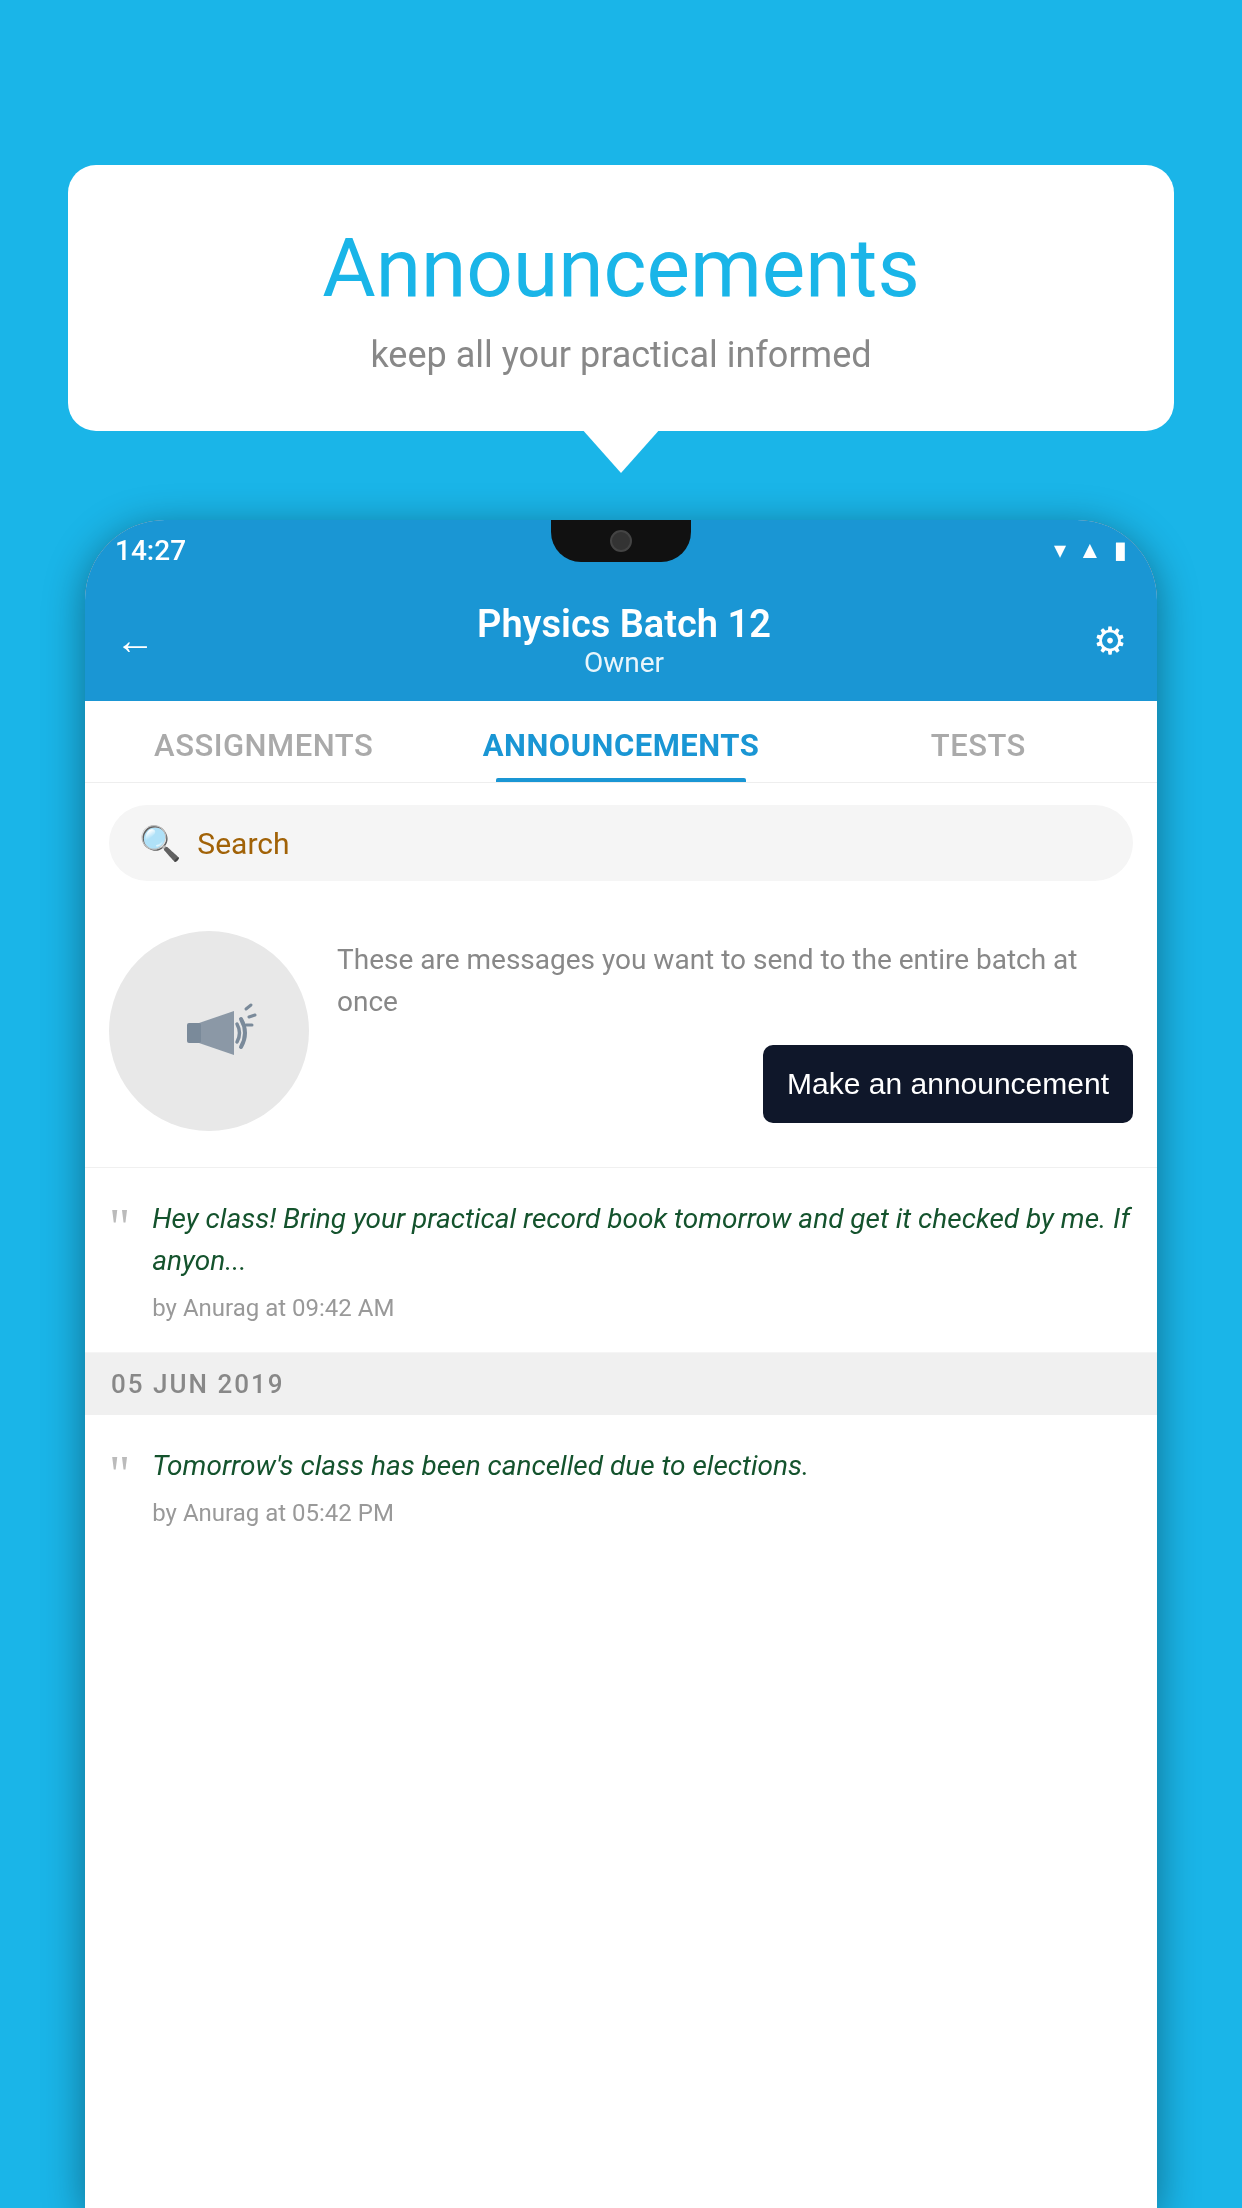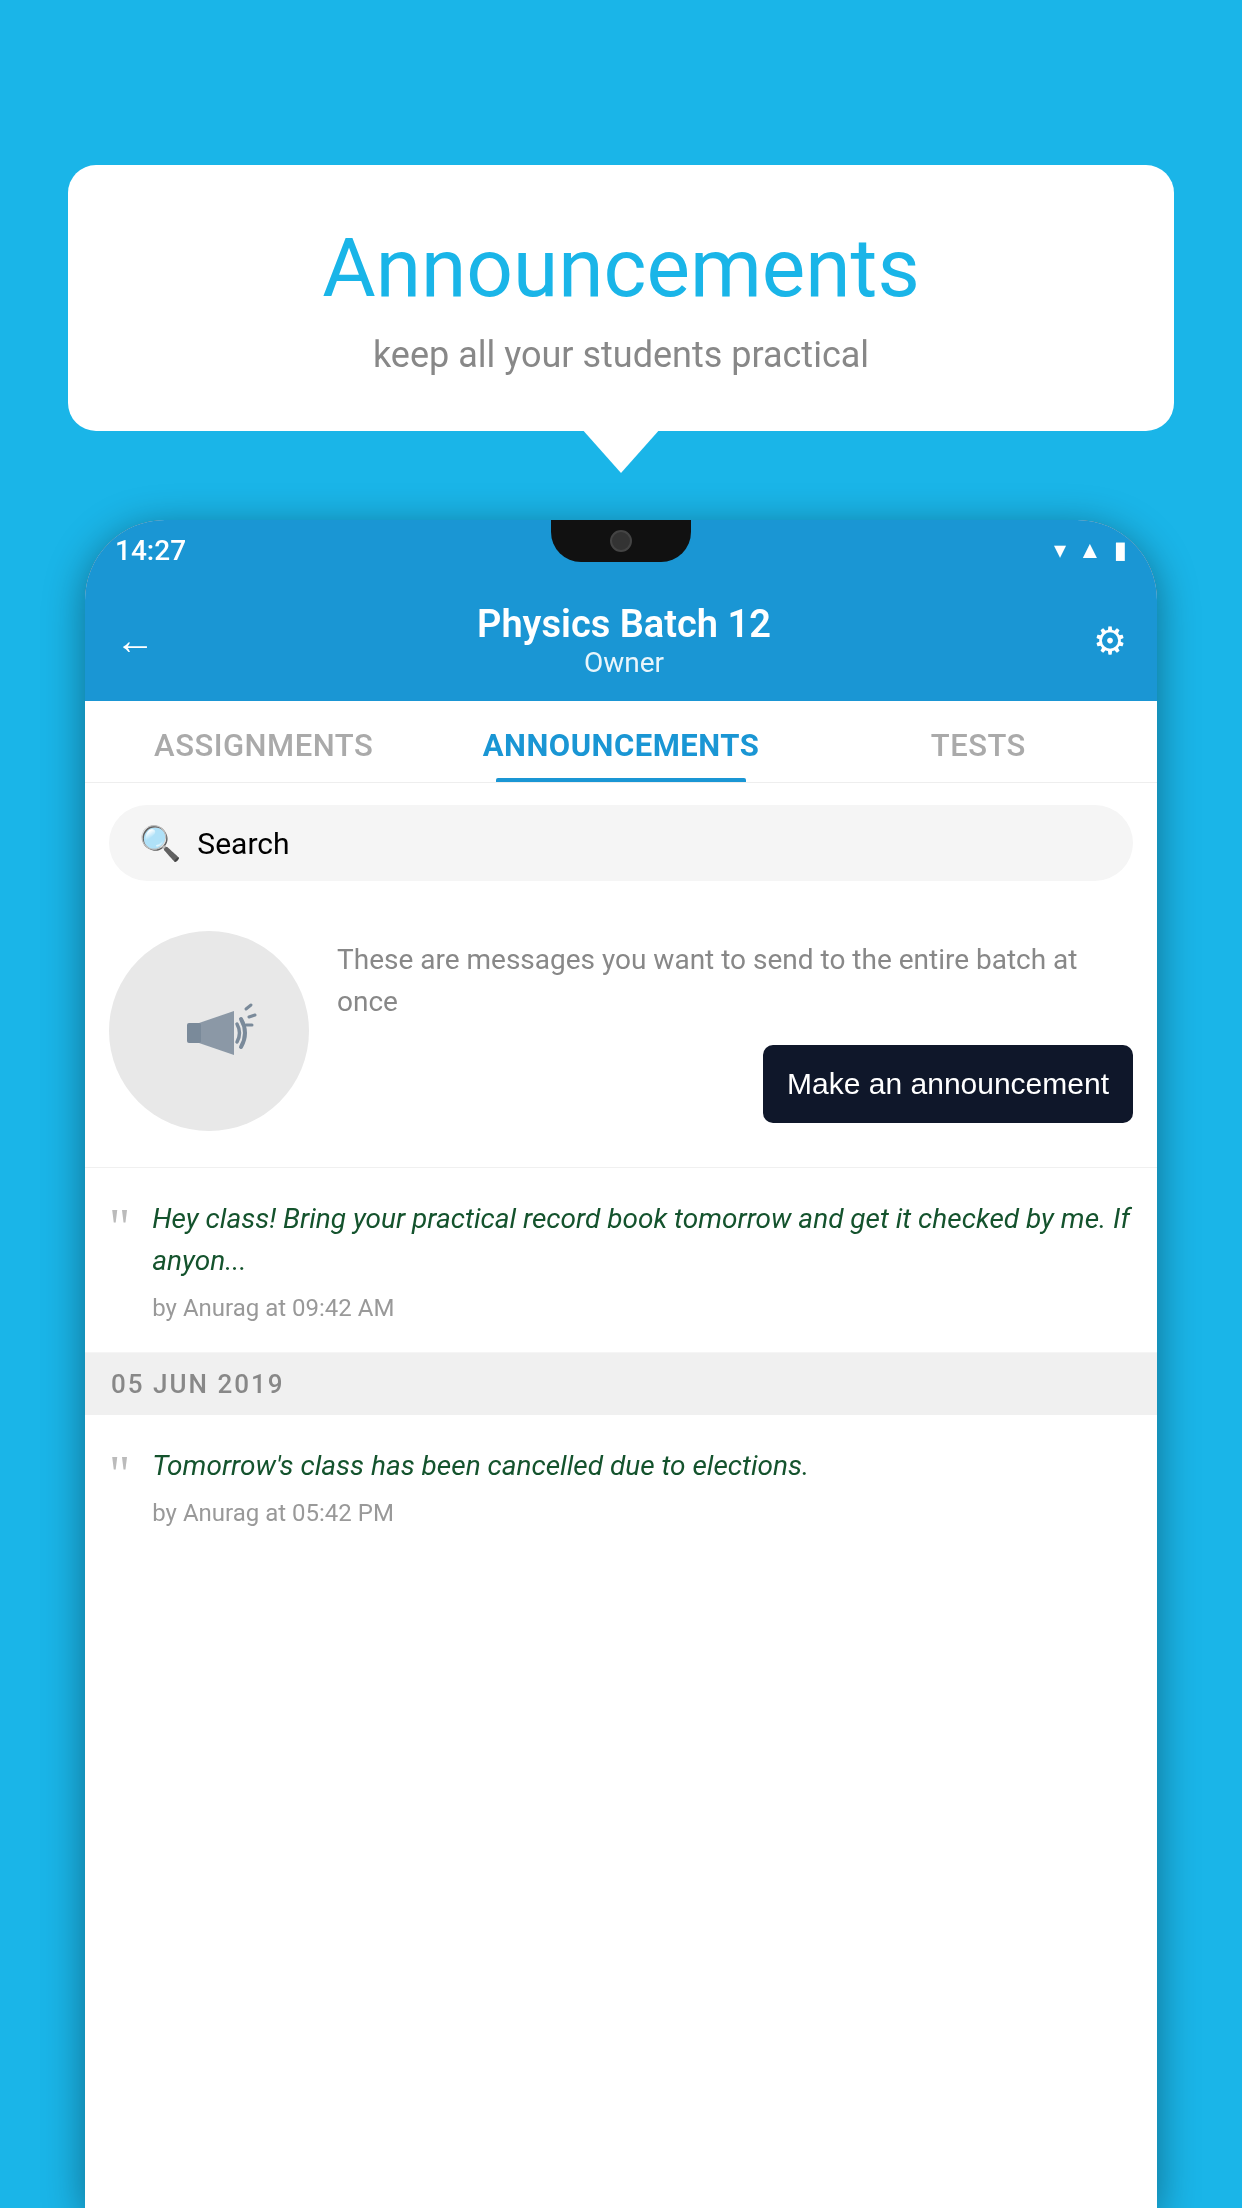--- a/index.html
+++ b/index.html
@@ -212,21 +212,21 @@
       gap: 16px;
     }
 
     .search-icon-wrap {
       color: #aaa;
       font-size: 34px;
     }
 
     .search-text {
       font-size: 30px;
-      color: #000000;
+      color: #a16207;
     }
 
     
     .announcement-promo {
       display: flex;
       align-items: center;
       padding: 28px 24px 36px;
       gap: 28px;
       border-bottom: 1px solid #f0f0f0;
     }
@@ -344,21 +344,21 @@
       border-radius: 65px 65px 0 0;
       overflow: hidden;
     }
   </style>
 </head>
 <body>
 
 <div class="speech-bubble-container">
   <div class="speech-bubble">
     <div class="speech-bubble-title">Announcements</div>
-    <div class="speech-bubble-subtitle">keep all your students practical</div>
+    <div class="speech-bubble-subtitle">keep all your practical informed</div>
   </div>
 </div>
 
 <div class="phone-frame">
   <div class="phone-inner">
 
     <div class="status-bar">
       <div class="notch">
         <div class="notch-camera"></div>
       </div>

